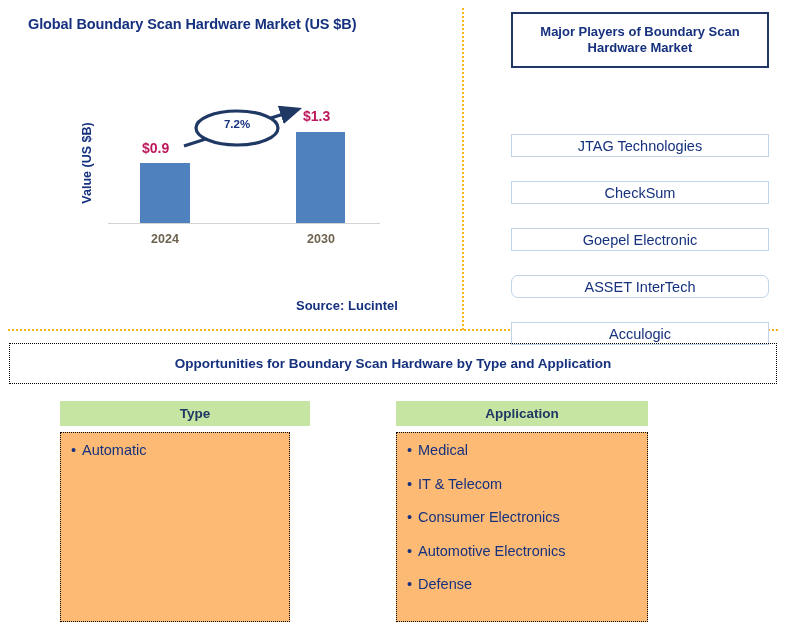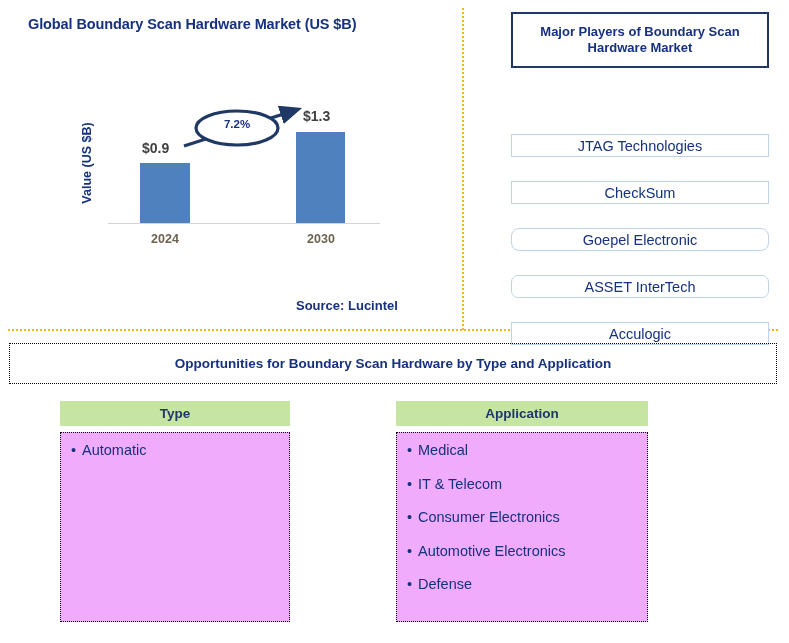--- a/index.html
+++ b/index.html
@@ -69,21 +69,21 @@
     white-space: nowrap;
   }
   .bar {
     position: absolute;
     background: #4E81BD;
   }
   .bar-value {
     position: absolute;
     font-size: 14px;
     font-weight: bold;
-    color: #404040;
+    color: #be185d;
     white-space: nowrap;
   }
   .bar-cat {
     position: absolute;
     font-size: 12.5px;
     font-weight: bold;
     color: #6E6250;
     white-space: nowrap;
     text-align: center;
   }
@@ -186,36 +186,36 @@
     align-items: center;
     justify-content: center;
     font-size: 13.5px;
     font-weight: bold;
     color: #1F3864;
   }
   .col-body {
     position: absolute;
     border: 1px dotted #000000;
     box-sizing: border-box;
-    background: #f0abfc;
+    background: #fdba74;
     padding: 10px 0 0 10px;
   }
   .col-item {
     font-size: 14.5px;
     color: #16317E;
     line-height: 1;
     margin-bottom: 19px;
     white-space: nowrap;
   }
   .col-item .bullet {
     display: inline-block;
     width: 11px;
   }
 
-  #type-header   { left: 60px;  top: 401px; width: 230px; }
+  #type-header   { left: 60px;  top: 401px; width: 230px; padding-left: 20px; }
   #type-body     { left: 60px;  top: 432px; width: 230px; height: 190px; }
   #app-header    { left: 396px; top: 401px; width: 252px; }
   #app-body      { left: 396px; top: 432px; width: 252px; height: 190px; }
 </style>
 </head>
 <body>
 
 <div id="chart-panel">
 
   <div id="chart-title">Global Boundary Scan Hardware Market (US $B)</div>
@@ -255,21 +255,21 @@
 
 <div id="players-panel">
   <div id="players-header">Major Players of Boundary Scan Hardware Market</div>
 
   <div class="player-row" style="top:90px;">
     <span>JTAG Technologies</span>
   </div>
   <div class="player-row" style="top:137px;">
     <span>CheckSum</span>
   </div>
-  <div class="player-row" style="top:184px;border-radius:8px;">
+  <div class="player-row" style="top:184px;">
     <span>Goepel Electronic</span>
   </div>
   <div class="player-row" style="top:231px;border-radius:7px;">
     <span>ASSET InterTech</span>
   </div>
   <div class="player-row" style="top:278px;">
     <span>Acculogic</span>
   </div>
 </div>
 

